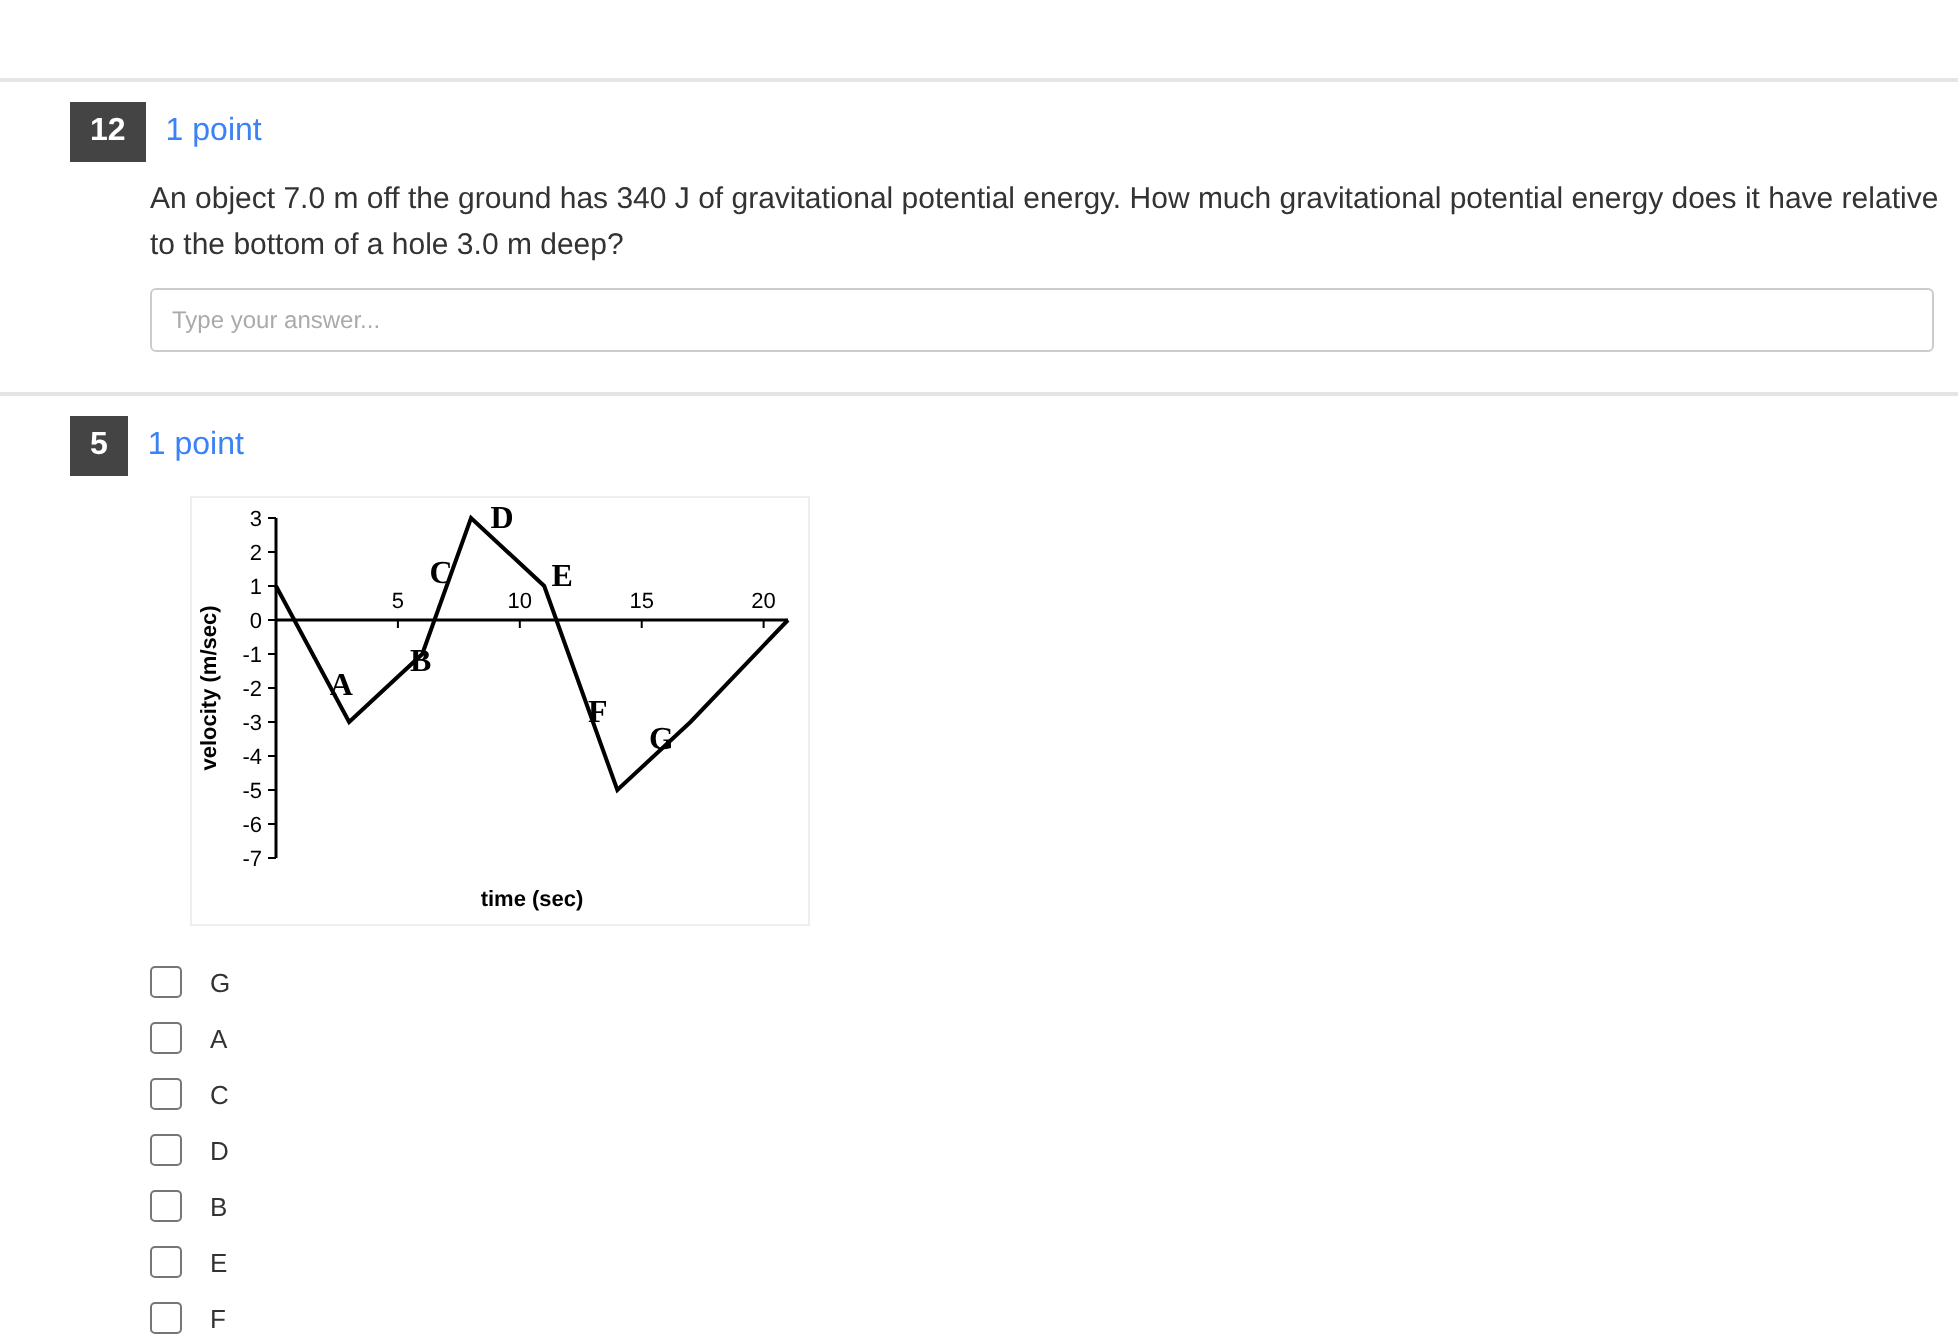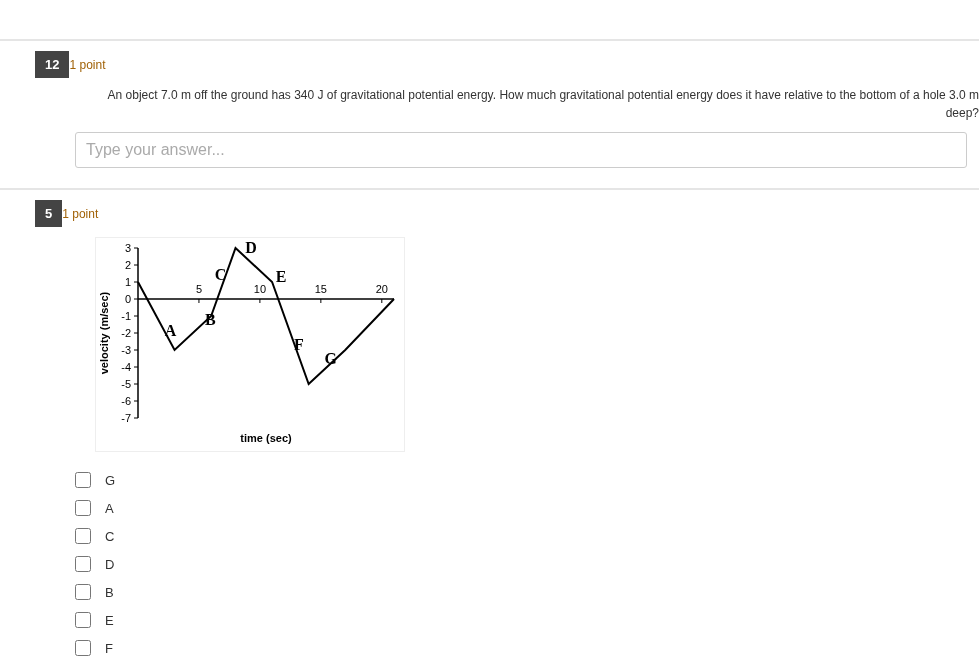--- a/index.html
+++ b/index.html
@@ -25,45 +25,44 @@
     .question-header {
       display: flex;
       align-items: center;
       margin: 10px 0 8px 35px;
     }
     .question-number {
       background: #444;
       color: #fff;
       font-weight: 600;
       padding: 6px 10px;
-      font-size: 13px;
+      font-size: 16px;
       min-width: 26px;
       text-align: center;
     }
     .question-points {
-      color: #a16207;
-      font-size: 12px;
-      margin-left: 0;
+      color: #3b82f6;
+      font-size: 16px;
+      margin-left: 10px;
     }
     .question-text {
       margin: 6px 0 10px 75px;
       color: #333;
-      font-size: 12px;
+      font-size: 15px;
       line-height: 1.5;
-      text-align: right;
     }
     .answer-input-wrap {
       margin: 0 12px 0 75px;
     }
     .answer-input {
       width: 100%;
       border: 1px solid #ccc;
       border-radius: 3px;
       padding: 8px 10px;
-      font-size: 16px;
+      font-size: 12px;
       color: #666;
     }
     .answer-input::placeholder { color: #aaa; }
     .graph-box {
       margin: 10px 0 14px 95px;
       width: 310px;
       border: 1px solid #eee;
       background: #fff;
     }
     .options {

